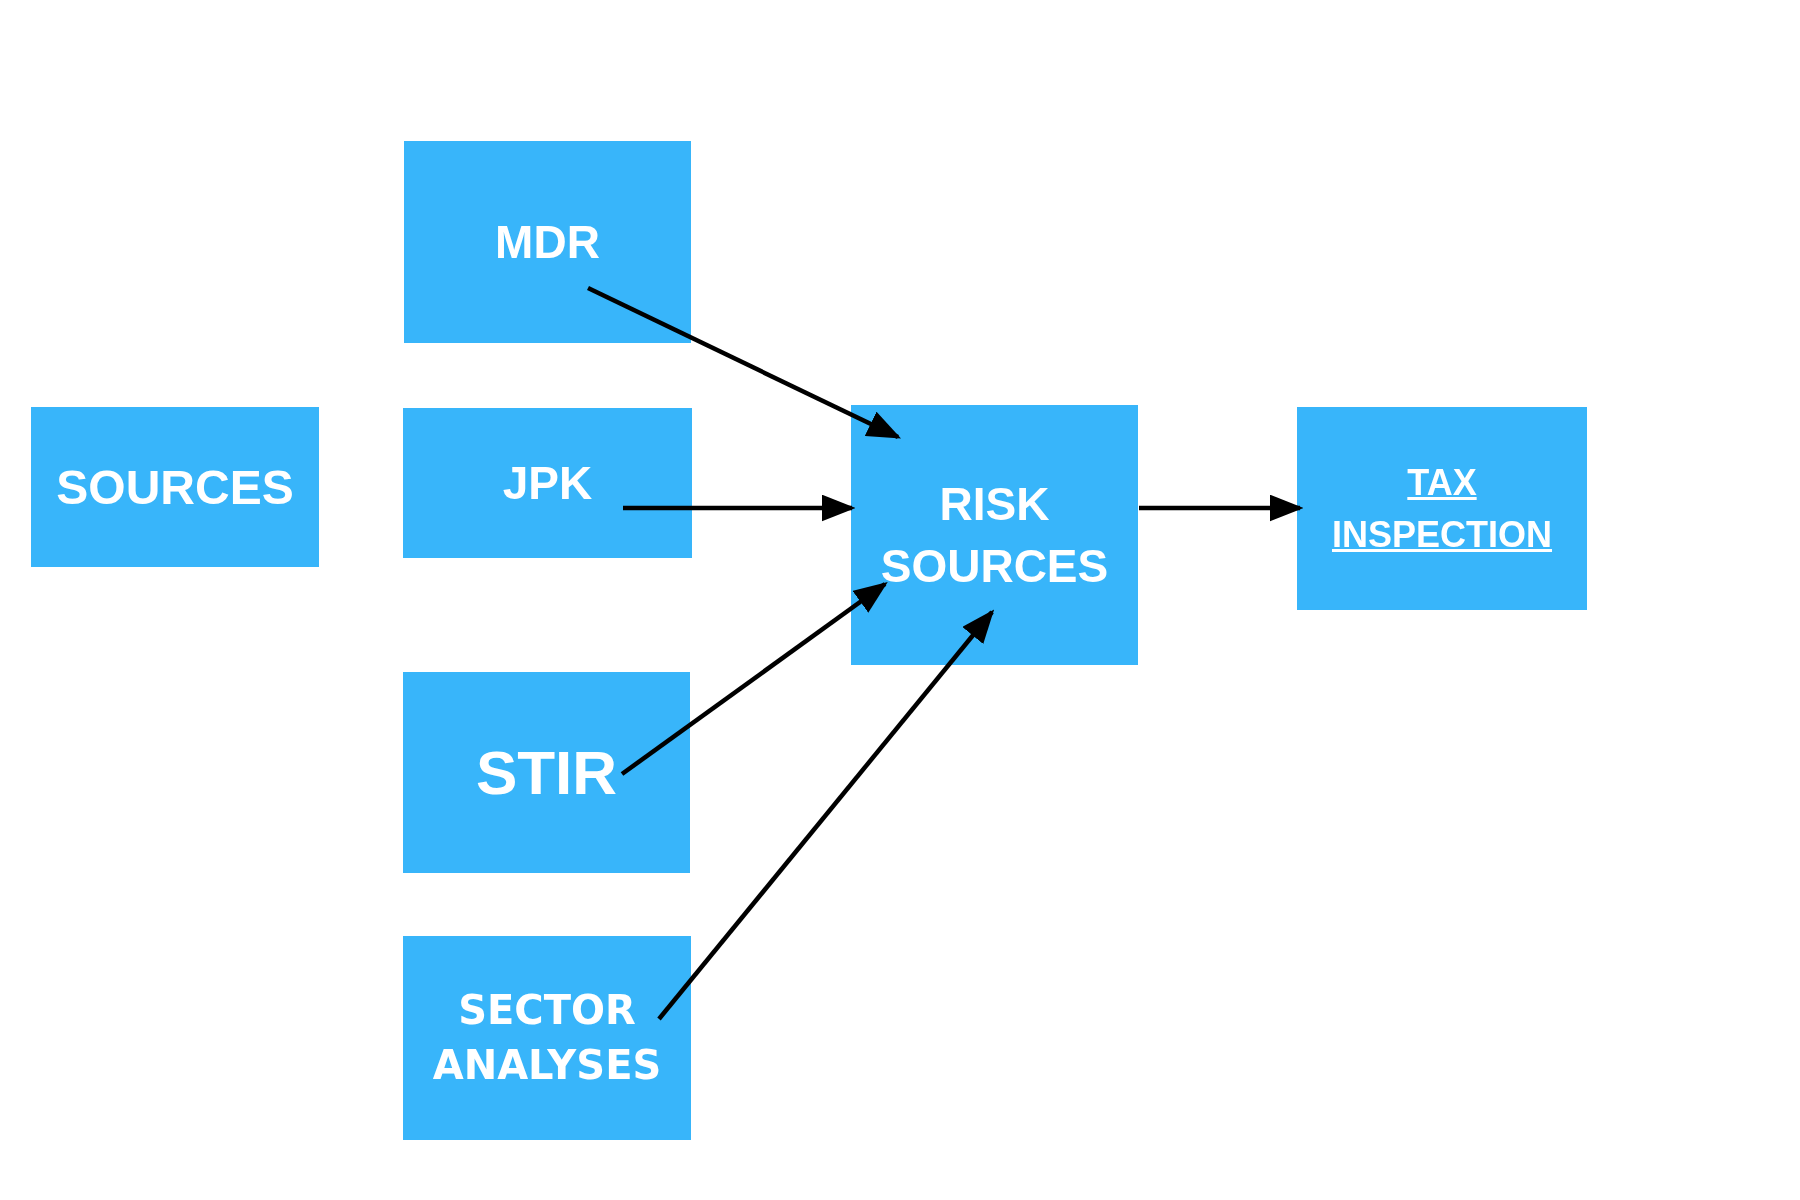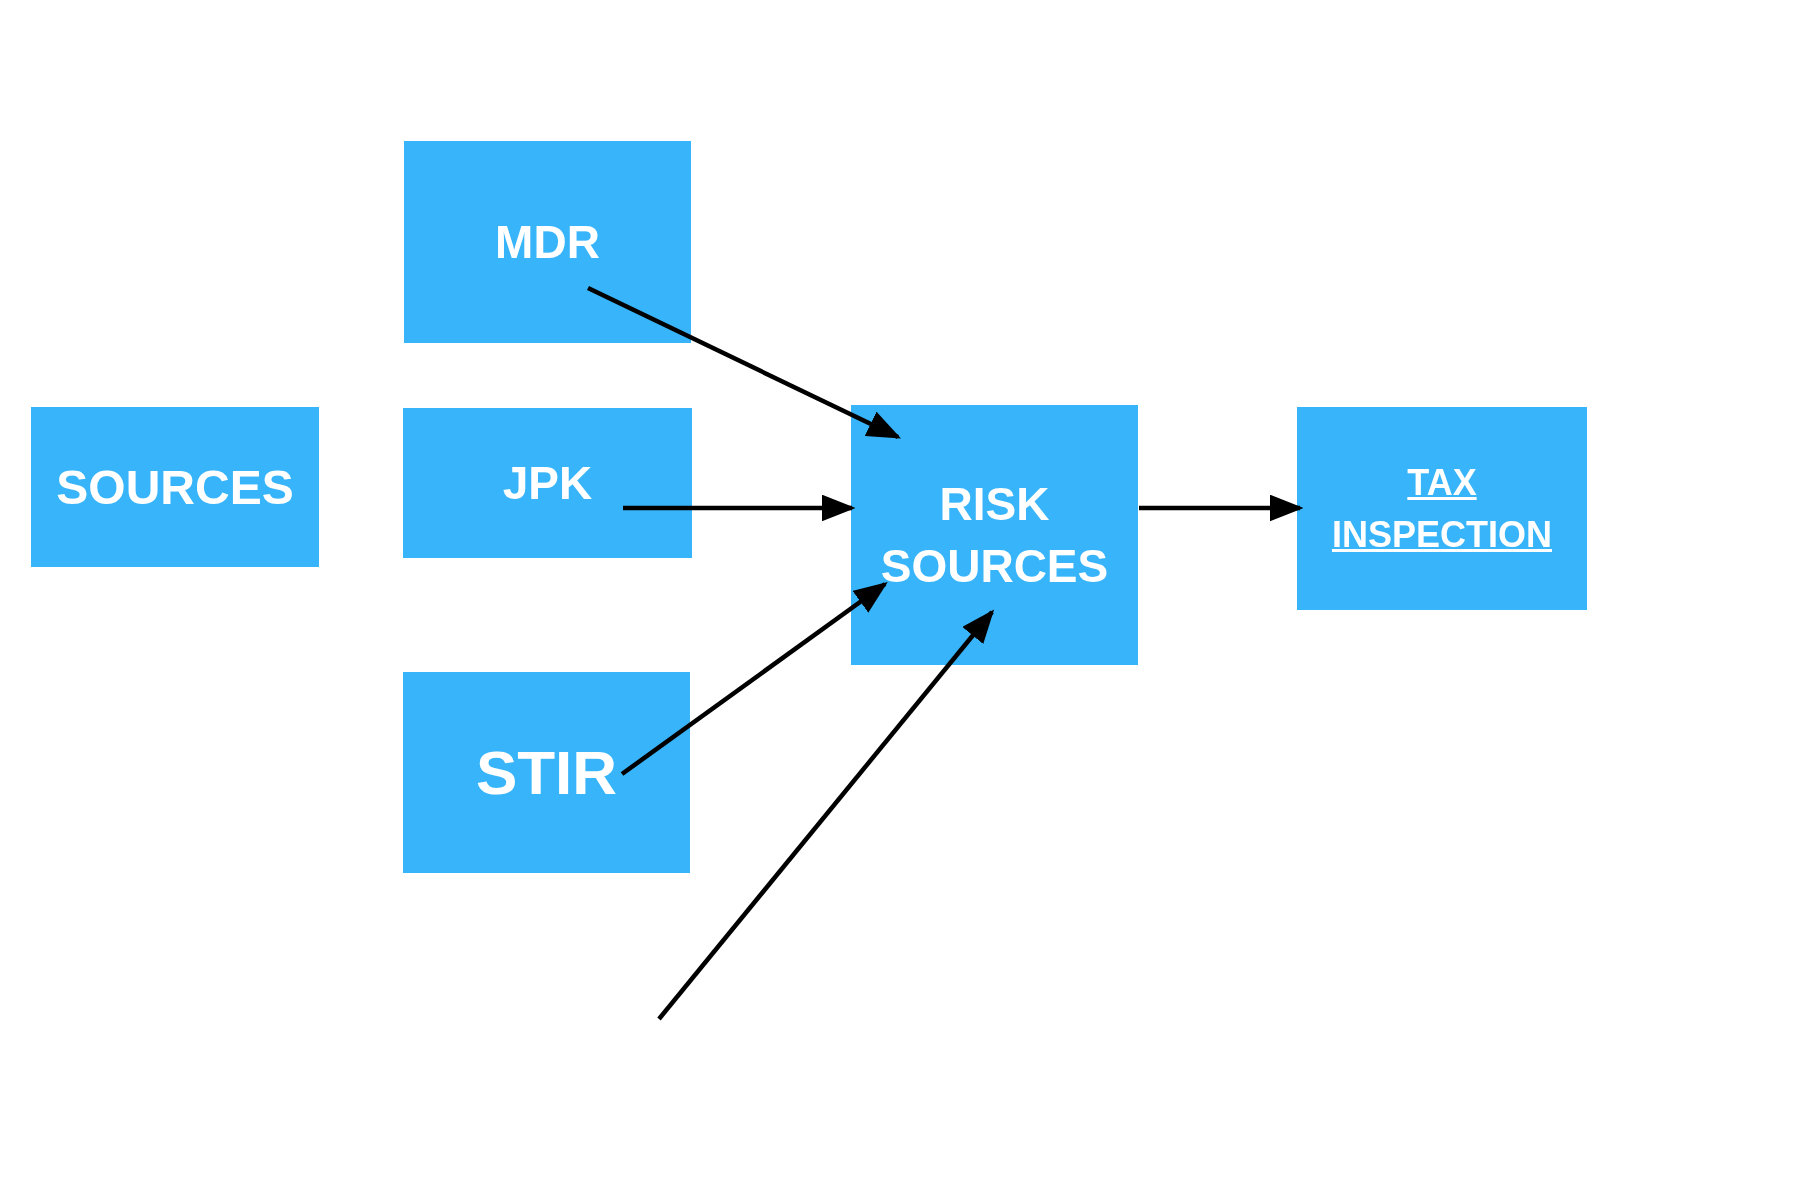--- a/index.html
+++ b/index.html
@@ -64,20 +64,24 @@
   </div>
 
   <div class="node n-jpk">
     <span>JPK</span>
   </div>
 
   <div class="node n-stir">
     <span>STIR</span>
   </div>
 
+  <div class="node n-sector">
+    <span>SECTOR</span>
+    <span>ANALYSES</span>
+  </div>
 
   <div class="node n-risk">
     <span>RISK</span>
     <span>SOURCES</span>
   </div>
 
   <div class="node n-tax">
     <span>TAX</span>
     <span>INSPECTION</span>
   </div>

